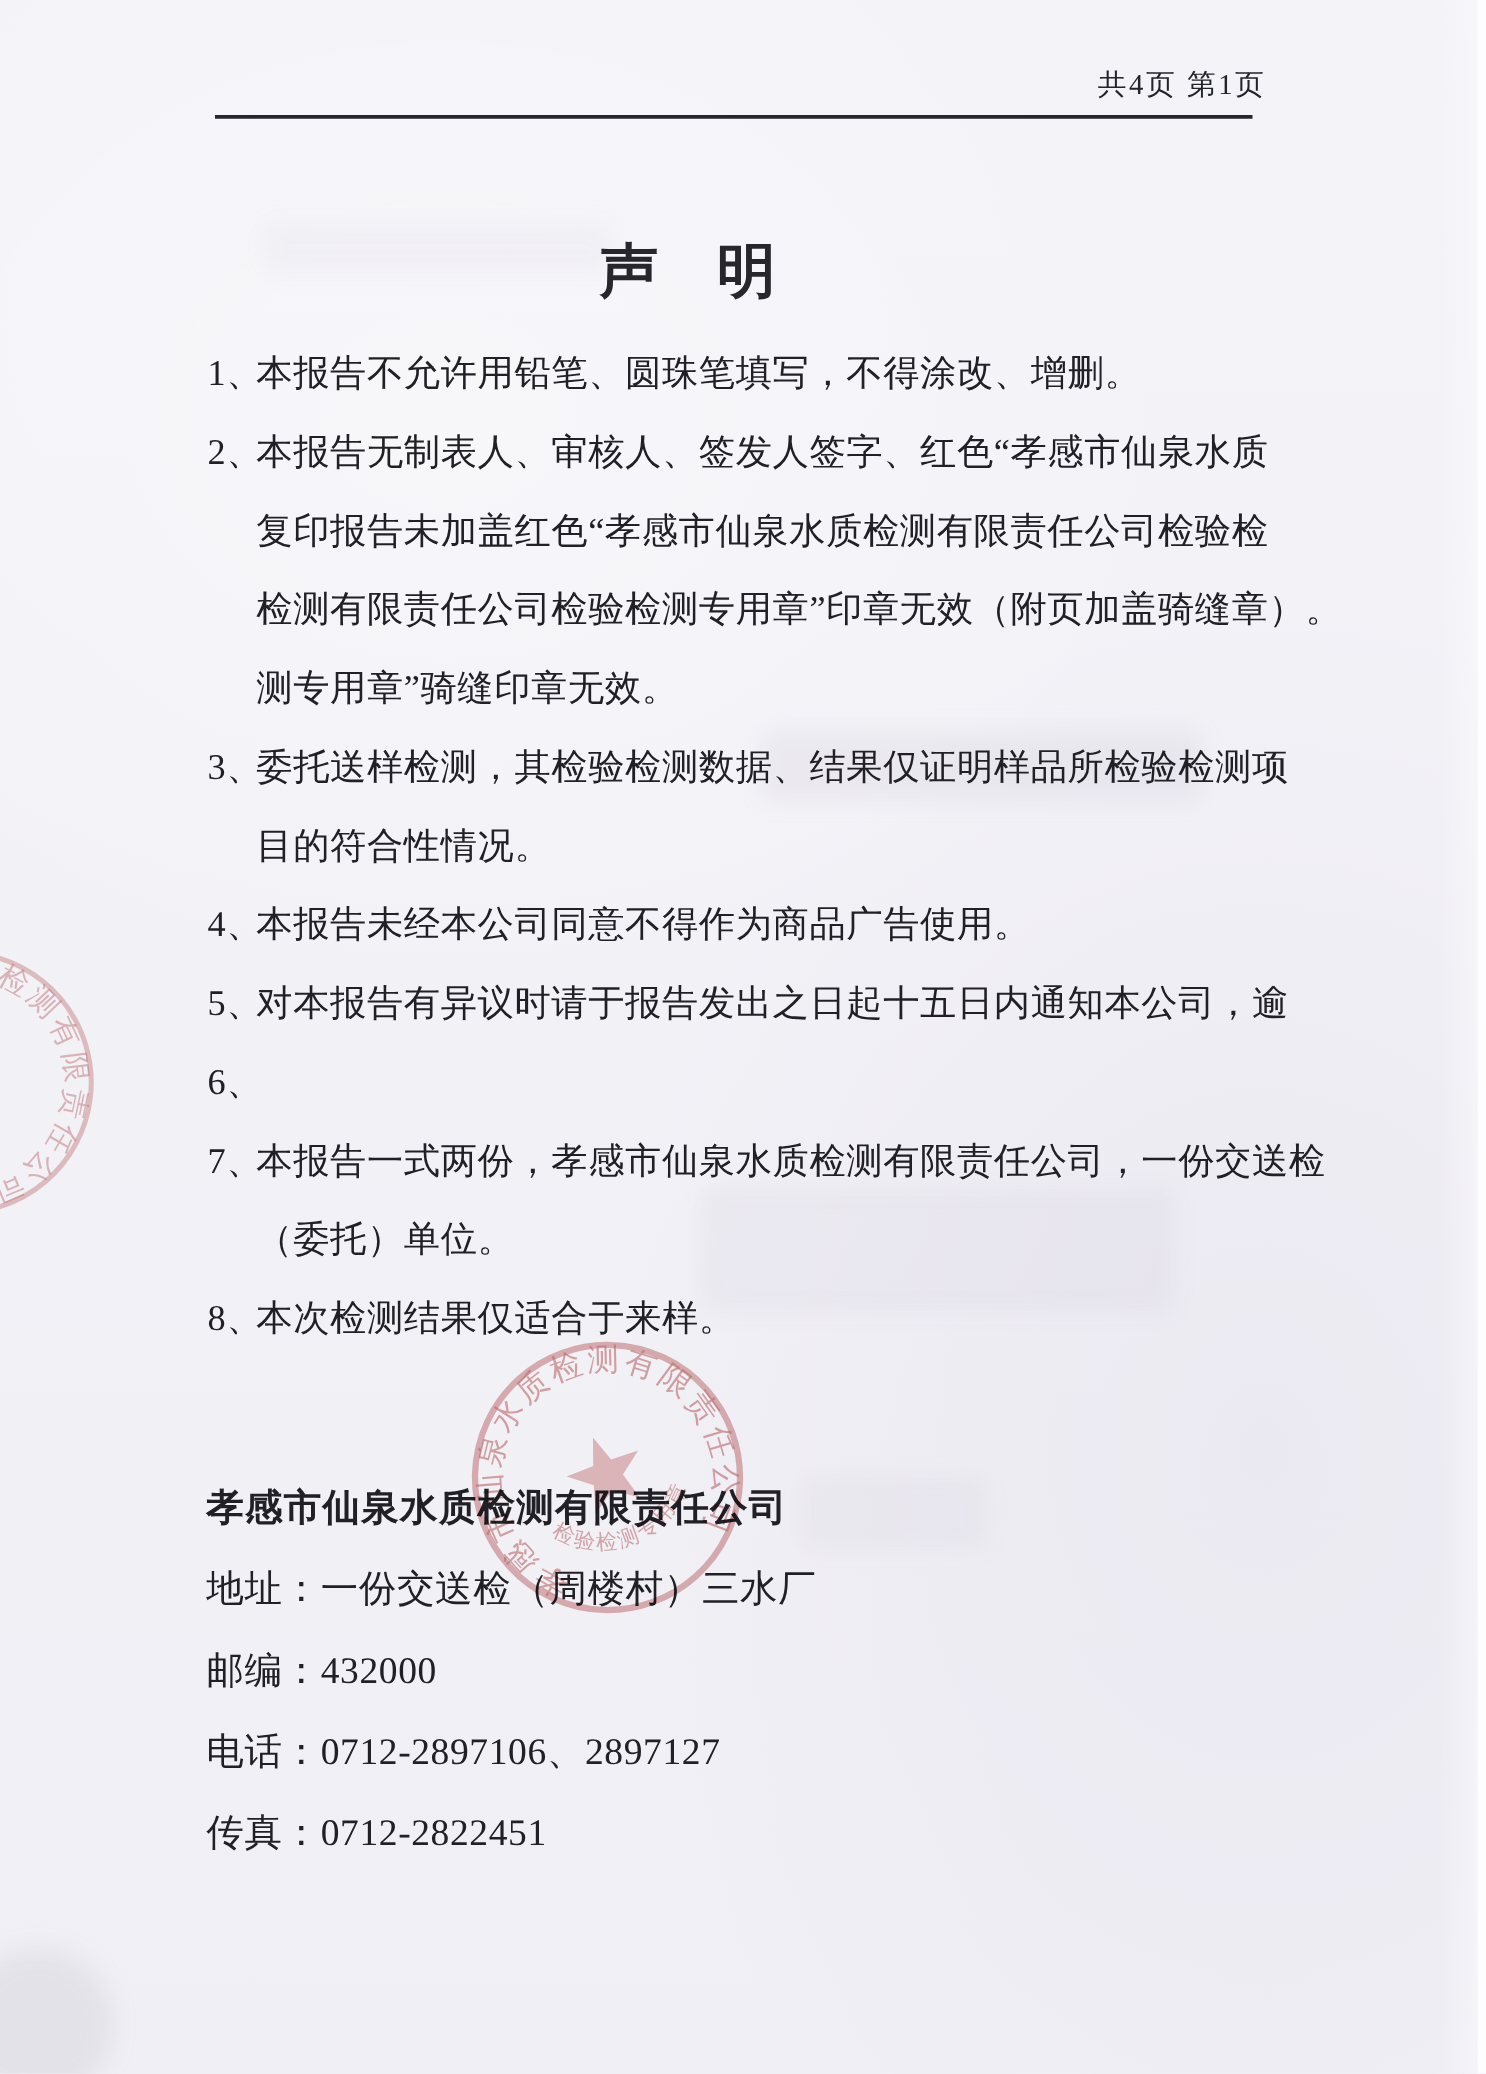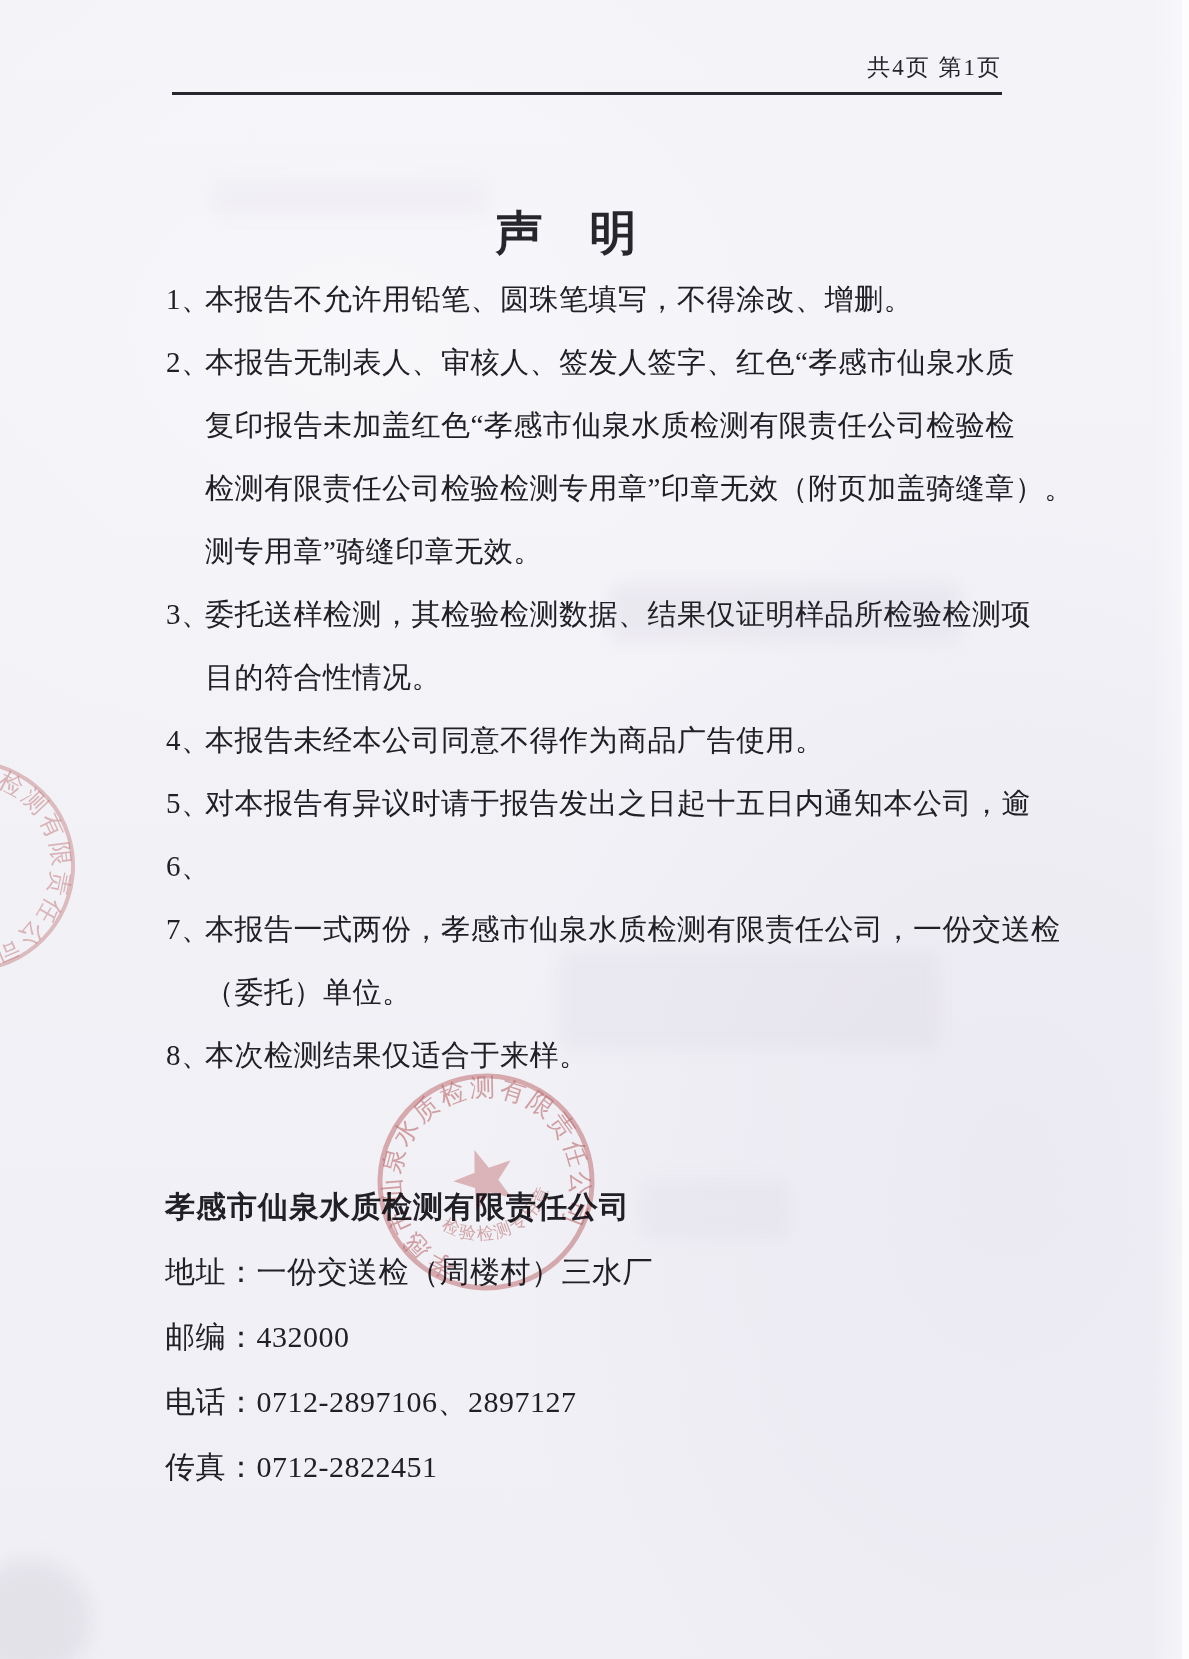--- a/index.html
+++ b/index.html
@@ -17,28 +17,28 @@
     color:#1c1c22;
   }
   
   .edge-white{position:absolute;top:0;right:0;width:7px;height:100%;background:#fdfdfe;}
   .edge-soft{position:absolute;top:0;right:7px;width:30px;height:100%;
     background:linear-gradient(to right, rgba(255,255,255,0), rgba(250,250,252,0.55));}
   .smudge{position:absolute;border-radius:50%;filter:blur(10px);pointer-events:none;}
   .ghost{position:absolute;background:rgba(184,182,202,0.16);filter:blur(9px);border-radius:10px;pointer-events:none;}
 
   .page-info{
-    position:absolute;top:52px;left:0;width:1002px;
+    position:absolute;top:52px;left:11px;width:1002px;
     text-align:right;font-size:23px;letter-spacing:2px;color:#23232a;
   }
   .header-rule{
     position:absolute;top:92px;left:172px;width:830px;height:3px;background:#26262e;
   }
   .title{
-    position:absolute;top:186px;left:60px;width:980px;margin:16px;
+    position:absolute;top:186px;left:60px;width:980px;margin:0;
     text-align:center;font-size:47px;font-weight:bold;color:#26262c;
   }
   .body-list{
     position:absolute;top:268px;left:140px;width:900px;
     font-size:29px;letter-spacing:0.5px;line-height:63px;color:#202026;
   }
   .bline{position:relative;padding-left:65px;height:63px;white-space:nowrap;}
   .bline .num{position:absolute;left:26px;top:0;}
   .footer-block{
     position:absolute;top:1174px;left:140px;width:900px;

